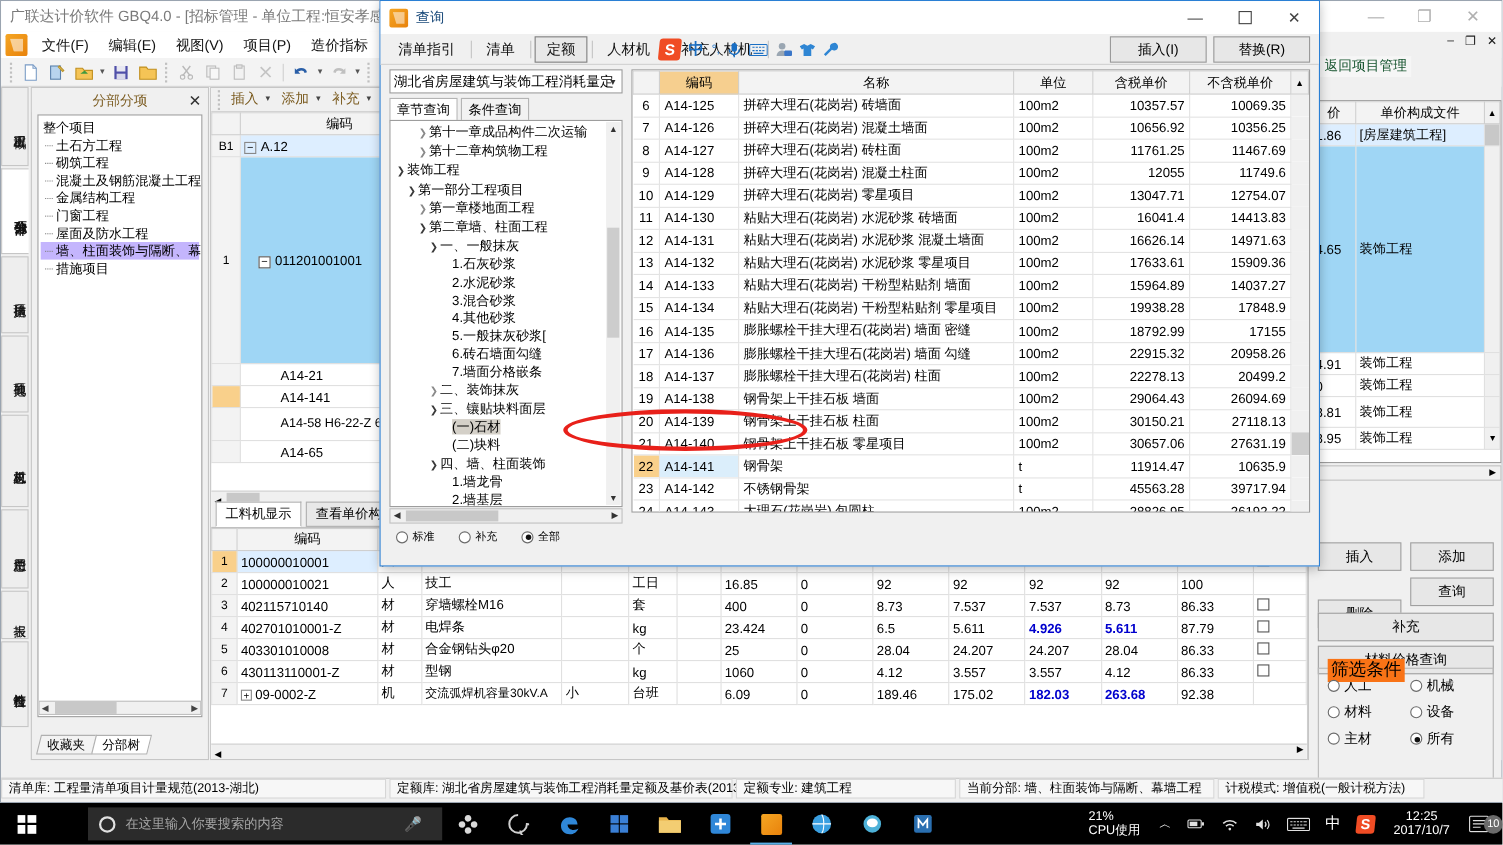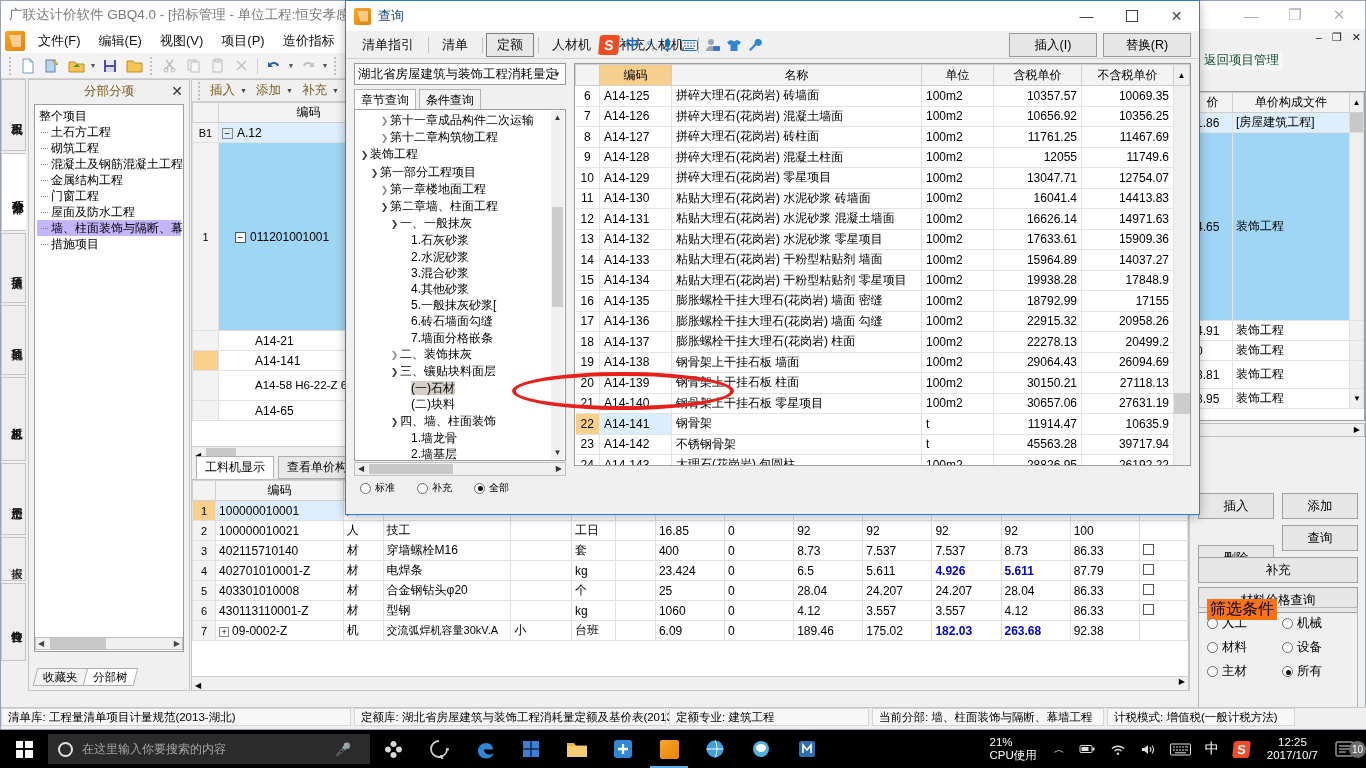--- a/index.html
+++ b/index.html
@@ -311,21 +311,21 @@
   .taskbar {
     position:absolute; left:0; bottom:0; width:1366px; height:38px;
     background:#000000; display:flex; align-items:center;
   }
   .tb-start { width:48px; height:38px; display:flex; align-items:center; justify-content:center; }
   .win-logo { width:17px; height:17px; display:grid; grid-template-columns:1fr 1fr;
               grid-template-rows:1fr 1fr; gap:2px; }
   .win-logo i { background:#fff; display:block; }
   .tb-search {
     width:322px; height:30px; background:#2b2b2b; display:flex; align-items:center;
-    padding:0 10px; color:#a6a6a6; font-size:12px; position:relative;
+    padding:0 10px; color:#a6a6a6; font-size:12px; position:relative;margin-left:32px;
   }
   .tb-circle { width:15px; height:15px; border:2px solid #e0e0e0; border-radius:50%;
                margin-right:9px; }
   .tb-mic { position:absolute; right:18px; color:#c9c9c9; font-size:13px; }
   .tb-app { width:46px; height:38px; display:flex; align-items:center;
             justify-content:center; position:relative; }
   .tb-app.active::after {
     content:""; position:absolute; bottom:0; left:4px; right:4px; height:2px; background:#58b0e8;
   }
   .tray { position:absolute; right:0; bottom:0; height:38px; display:flex;

